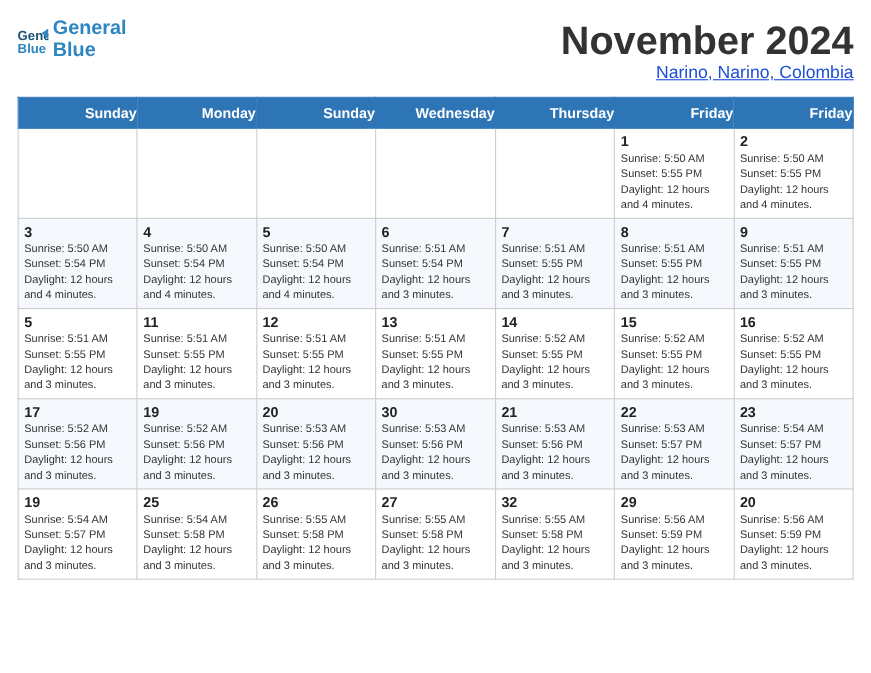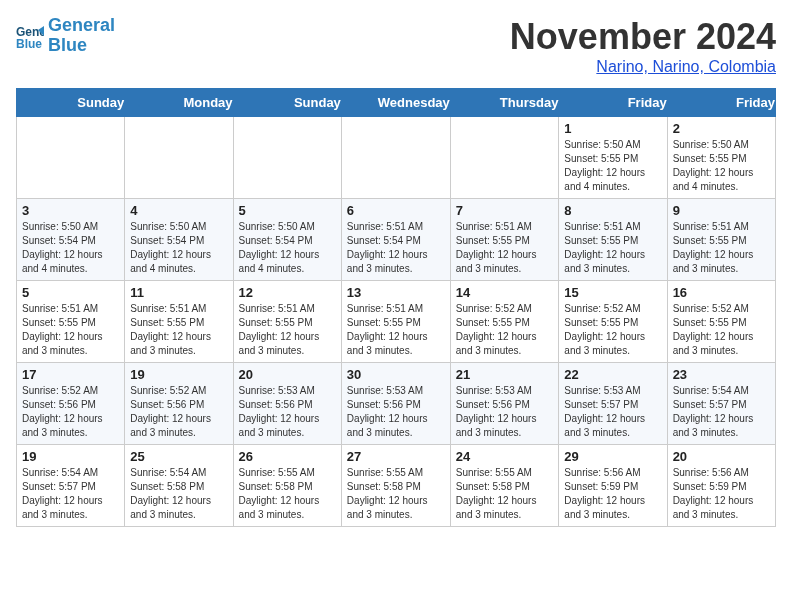--- a/index.html
+++ b/index.html
@@ -239,21 +239,21 @@
         </td>
         <td>
           <span class="day-num">26</span>
           <div class="day-info">Sunrise: 5:55 AM<br>Sunset: 5:58 PM<br>Daylight: 12 hours and 3 minutes.</div>
         </td>
         <td>
           <span class="day-num">27</span>
           <div class="day-info">Sunrise: 5:55 AM<br>Sunset: 5:58 PM<br>Daylight: 12 hours and 3 minutes.</div>
         </td>
         <td>
-          <span class="day-num">24</span>
+          <span class="day-num">32</span>
           <div class="day-info">Sunrise: 5:55 AM<br>Sunset: 5:58 PM<br>Daylight: 12 hours and 3 minutes.</div>
         </td>
         <td>
           <span class="day-num">29</span>
           <div class="day-info">Sunrise: 5:56 AM<br>Sunset: 5:59 PM<br>Daylight: 12 hours and 3 minutes.</div>
         </td>
         <td>
           <span class="day-num">20</span>
           <div class="day-info">Sunrise: 5:56 AM<br>Sunset: 5:59 PM<br>Daylight: 12 hours and 3 minutes.</div>
         </td>

